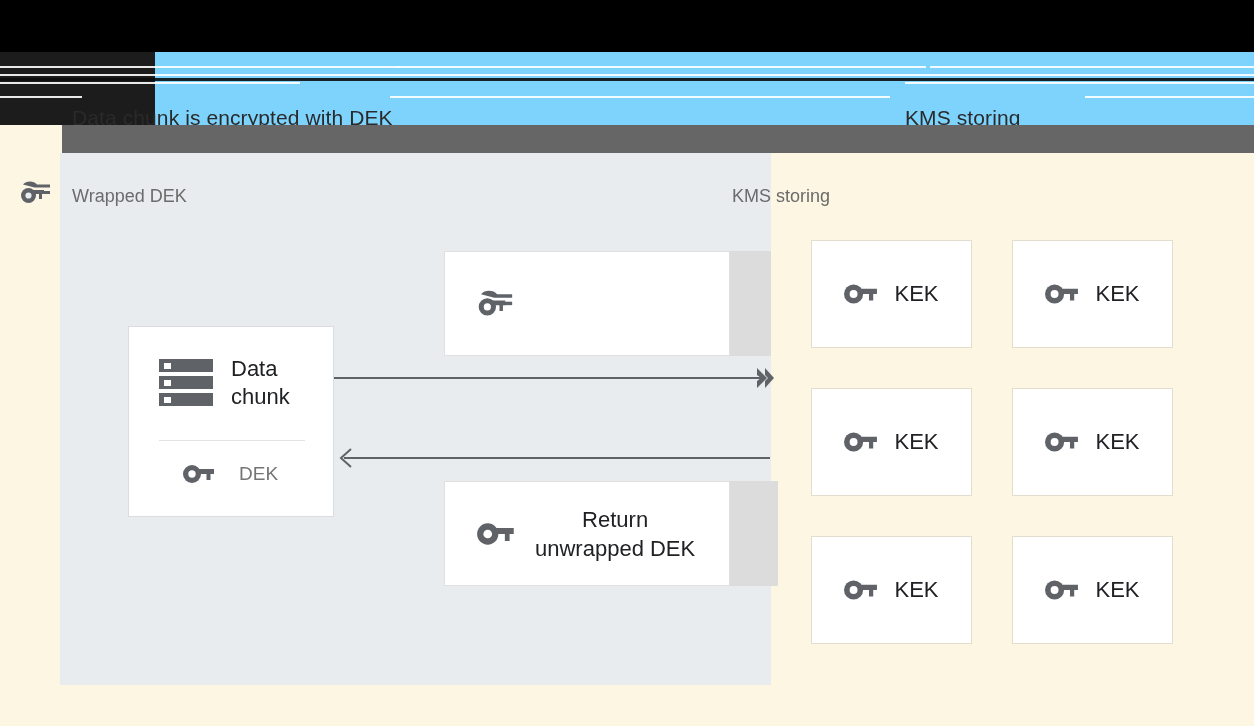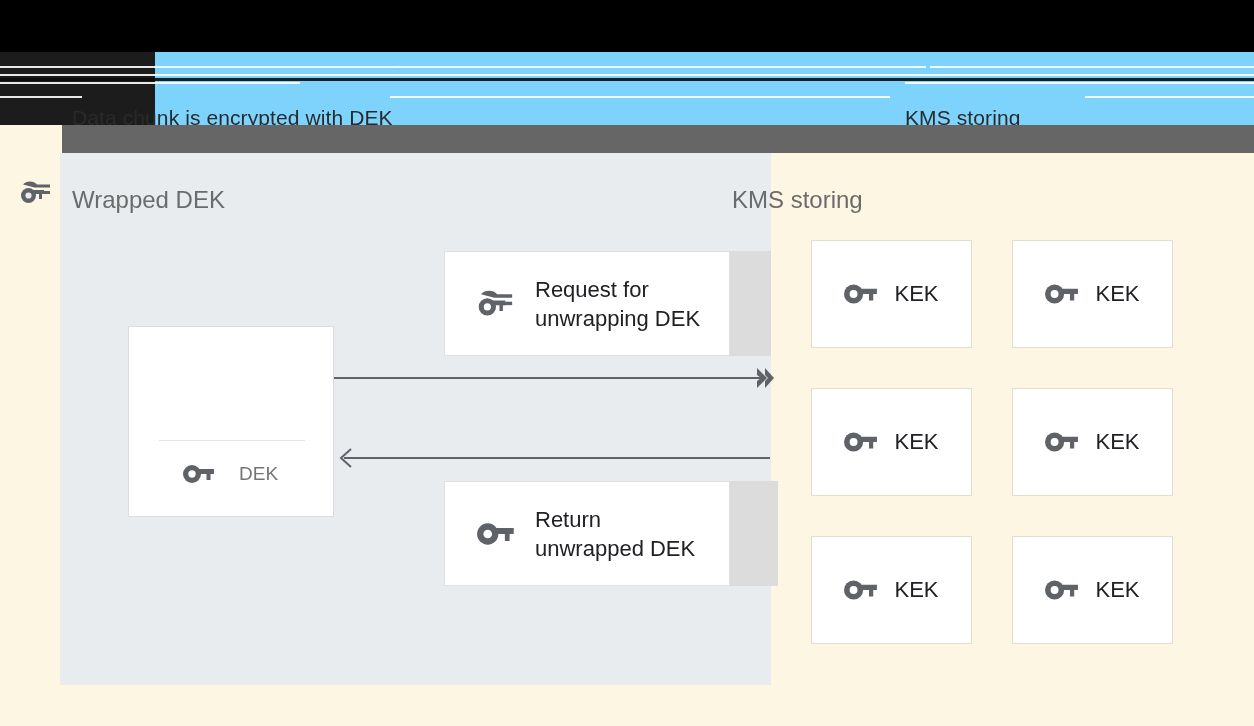--- a/index.html
+++ b/index.html
@@ -77,21 +77,21 @@
   
   .panel-left {
     position: absolute;
     left: 60px; top: 0px;
     width: 711px; height: 532px;
     background: #e8ecef;
   }
   .panel-title {
     position: absolute;
     color: #6b6b6b;
-    font-size: 24px;
+    font-size: 18px;
     white-space: nowrap;
   }
   .panel-title.left-title  { left: 72px; top: 33px; }
   .panel-title.right-title { left: 732px; top: 33px; }
 
   .wrapped-key-icon {
     position: absolute;
     left: 20px; top: 27px;
     width: 32px; height: 26px;
   }
@@ -135,21 +135,21 @@
     gap: 24px;
   }
   .dc-dek-label {
     color: #757575;
     font-size: 19px;
   }
 
   
   .msg-wrap { position: absolute; }
   .msg-wrap.request { left: 444px; top: 98px; width: 327px; height: 105px; }
-  .msg-wrap.return  { left: 444px; top: 328px; width: 334px; height: 105px; }
+  .msg-wrap.return  { left: 444px; top: 328px; width: 334px; height: 105px; text-align: center; }
   .msg-band {
     position: absolute;
     right: 0; top: 0;
     width: 327px; height: 105px;
     background: #dcdcdc;
   }
   .msg-card {
     position: absolute;
     left: 0; top: 0;
     width: 286px; height: 105px;
@@ -251,20 +251,32 @@
     <path d="M3 4.5 C6 0.5, 14 0.5, 17 4.5 L30 4.5 L30 7.5 L17 7.5 L14.5 7.5 Z" fill="#5f6368"></path>
     <path d="M22 11 L30 11 L30 14 L22 14 Z" fill="#5f6368"></path>
     <path d="M10 10 L24 10 L24 14 L22 14 L22 19 L19 19 L19 14 L13 14 Z" fill="#5f6368"></path>
     <circle cx="8.5" cy="15.5" r="7.5" fill="#5f6368"></circle>
     <circle cx="8.5" cy="15.5" r="3.1" fill="#e8ecef"></circle>
   </svg>
 
   <div class="panel-title left-title">Wrapped DEK</div>
 
   <div class="card card-datachunk">
+    <div class="dc-row">
+      <svg width="54" height="50" viewBox="0 0 54 50">
+        <rect x="0" y="1" width="54" height="13" fill="#5f6368"></rect>
+        <rect x="5" y="5" width="7" height="6" fill="#ffffff"></rect>
+        <rect x="0" y="18" width="54" height="13" fill="#5f6368"></rect>
+        <rect x="5" y="22" width="7" height="6" fill="#ffffff"></rect>
+        <rect x="0" y="35" width="54" height="13" fill="#5f6368"></rect>
+        <rect x="5" y="39" width="7" height="6" fill="#ffffff"></rect>
+      </svg>
+      <div class="dc-label">Data
+chunk</div>
+    </div>
     <div class="dc-divider"></div>
     <div class="dc-dek-row">
       <svg width="32" height="22" viewBox="0 0 32 22">
         <path d="M10 6 L31 6 L31 11 L27.5 11 L27.5 17 L23.5 17 L23.5 11 L14 11 Z" fill="#5f6368"></path>
         <circle cx="9" cy="11" r="9" fill="#5f6368"></circle>
         <circle cx="9" cy="11" r="3.7" fill="#ffffff"></circle>
       </svg>
       <div class="dc-dek-label">DEK</div>
     </div>
   </div>
@@ -272,22 +284,20 @@
   <div class="msg-wrap request">
     <div class="msg-band"></div>
     <div class="msg-card">
       <svg width="38" height="30" viewBox="0 0 32 26">
         <path d="M3 4.5 C6 0.5, 14 0.5, 17 4.5 L30 4.5 L30 7.5 L17 7.5 L14.5 7.5 Z" fill="#5f6368"></path>
         <path d="M22 11 L30 11 L30 14 L22 14 Z" fill="#5f6368"></path>
         <path d="M10 10 L24 10 L24 14 L22 14 L22 19 L19 19 L19 14 L13 14 Z" fill="#5f6368"></path>
         <circle cx="8.5" cy="15.5" r="7.5" fill="#5f6368"></circle>
         <circle cx="8.5" cy="15.5" r="3.1" fill="#ffffff"></circle>
       </svg>
-      <div class="msg-label">Request for
-unwrapping DEK</div>
     </div>
   </div>
 
   <div class="msg-wrap return">
     <div class="msg-band"></div>
     <div class="msg-card">
       <svg width="38" height="26" viewBox="0 0 32 22">
         <path d="M10 6 L31 6 L31 11 L27.5 11 L27.5 17 L23.5 17 L23.5 11 L14 11 Z" fill="#5f6368"></path>
         <circle cx="9" cy="11" r="9" fill="#5f6368"></circle>
         <circle cx="9" cy="11" r="3.7" fill="#ffffff"></circle>

